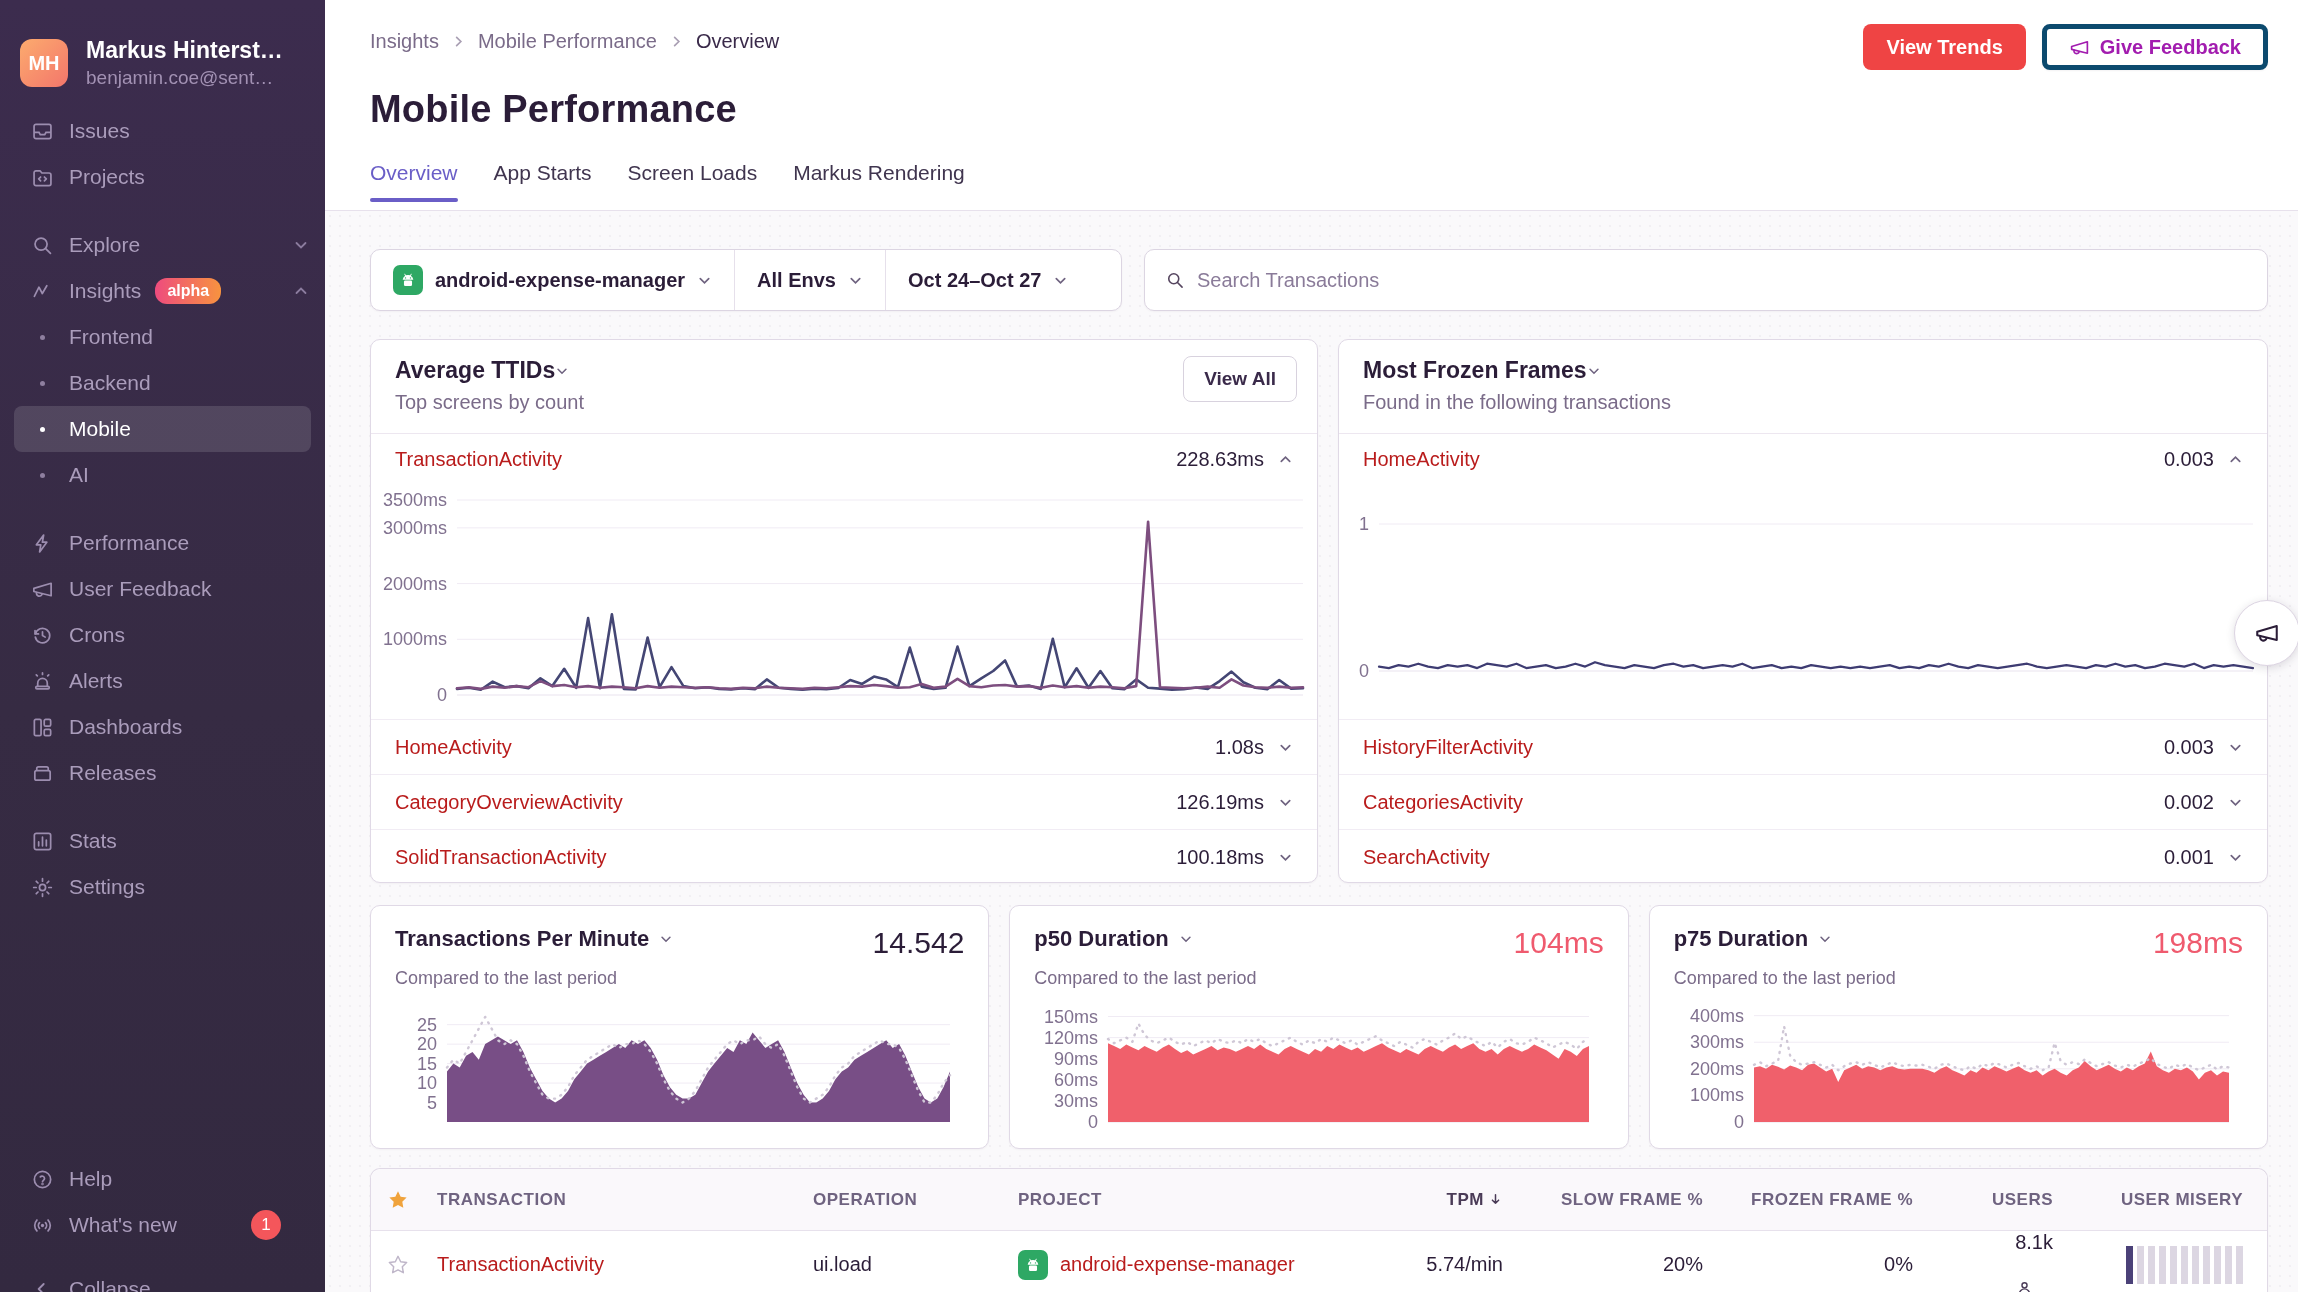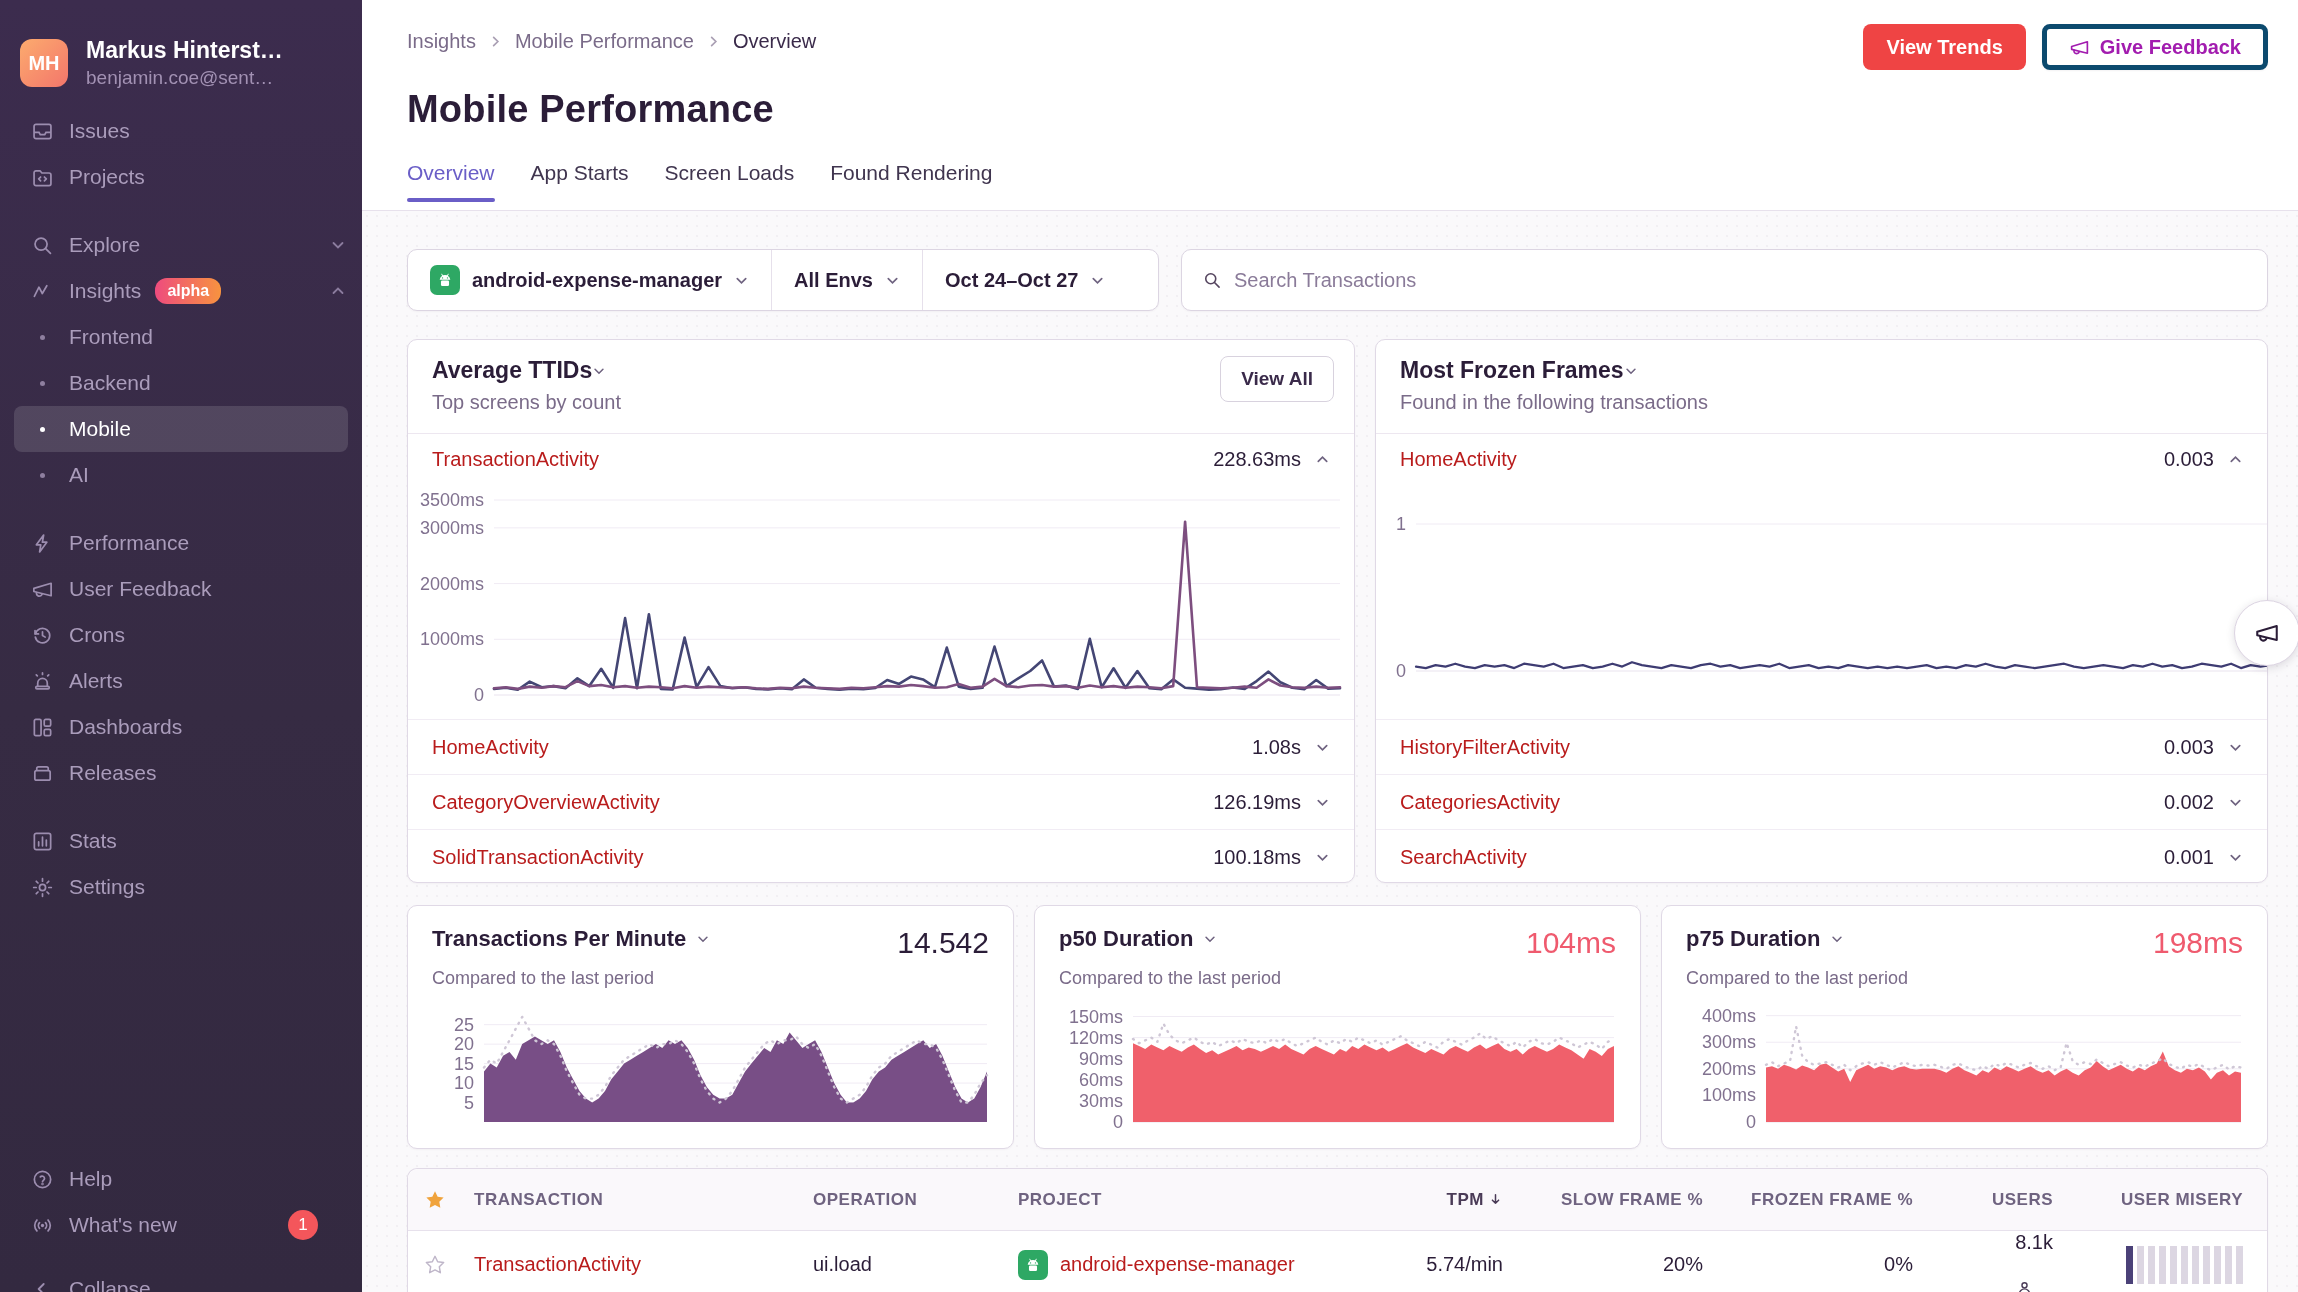--- a/index.html
+++ b/index.html
@@ -1,20 +1,20 @@
 <!DOCTYPE html>
 <html><head>
 <meta charset="utf-8">
 <style>
   * { margin:0; padding:0; box-sizing:border-box; }
   html,body { width:2298px; height:1292px; overflow:hidden; }
   body { font-family:"Liberation Sans", sans-serif; display:flex; background:#FAF9FB; color:#2B1D38; }
 
   
-  .sidebar { width:362px; flex-shrink:0; background:linear-gradient(180deg,#3C2C4E 0%,#362B43 55%,#332940 100%); position:relative; color:#AA9CBB; }
+  .sidebar { width:325px; flex-shrink:0; background:linear-gradient(180deg,#3C2C4E 0%,#362B43 55%,#332940 100%); position:relative; color:#AA9CBB; }
   .user-block { display:flex; align-items:center; gap:18px; padding:26px 20px 0 20px; height:100px; }
   .avatar { width:48px; height:48px; border-radius:12px; background:linear-gradient(135deg,#FCAB6E,#F3766B); color:#fff; font-weight:bold; font-size:20px; display:flex; align-items:center; justify-content:center; flex-shrink:0; }
   .user-meta { min-width:0; }
   .user-name { color:#FFFFFF; font-weight:bold; font-size:23px; white-space:nowrap; overflow:hidden; }
   .user-email { color:#A291B3; font-size:19px; margin-top:3px; white-space:nowrap; overflow:hidden; }
   nav { margin-top:8px; }
   .nav-item { display:flex; align-items:center; height:46px; padding:0 16px 0 30px; font-size:21px; color:#AA9CBB; cursor:pointer; }
   .nav-item .nicon { width:24px; height:24px; display:flex; align-items:center; justify-content:center; color:#9C8DAF; flex-shrink:0; }
   .nav-item .nlabel { margin-left:15px; white-space:nowrap; }
   .nav-item .nchev { margin-left:auto; color:#8B7C9E; display:flex; }
@@ -324,21 +324,21 @@
             </span>
           <span>Give Feedback</span>
         </button>
       </div>
     </div>
     <h1 class="page-title">Mobile Performance</h1>
     <div class="tabs">
       <div class="tab active">Overview</div>
       <div class="tab">App Starts</div>
       <div class="tab">Screen Loads</div>
-      <div class="tab">Found Rendering</div>
+      <div class="tab">Markus Rendering</div>
     </div>
   </div>
 
   <div class="content">
 
     <div class="filter-row">
       <div class="pill">
         <button class="pill-btn">
           <span class="android-badge">
             <svg class="icon" width="22" height="22" viewBox="0 0 24 24" fill="#fff">

